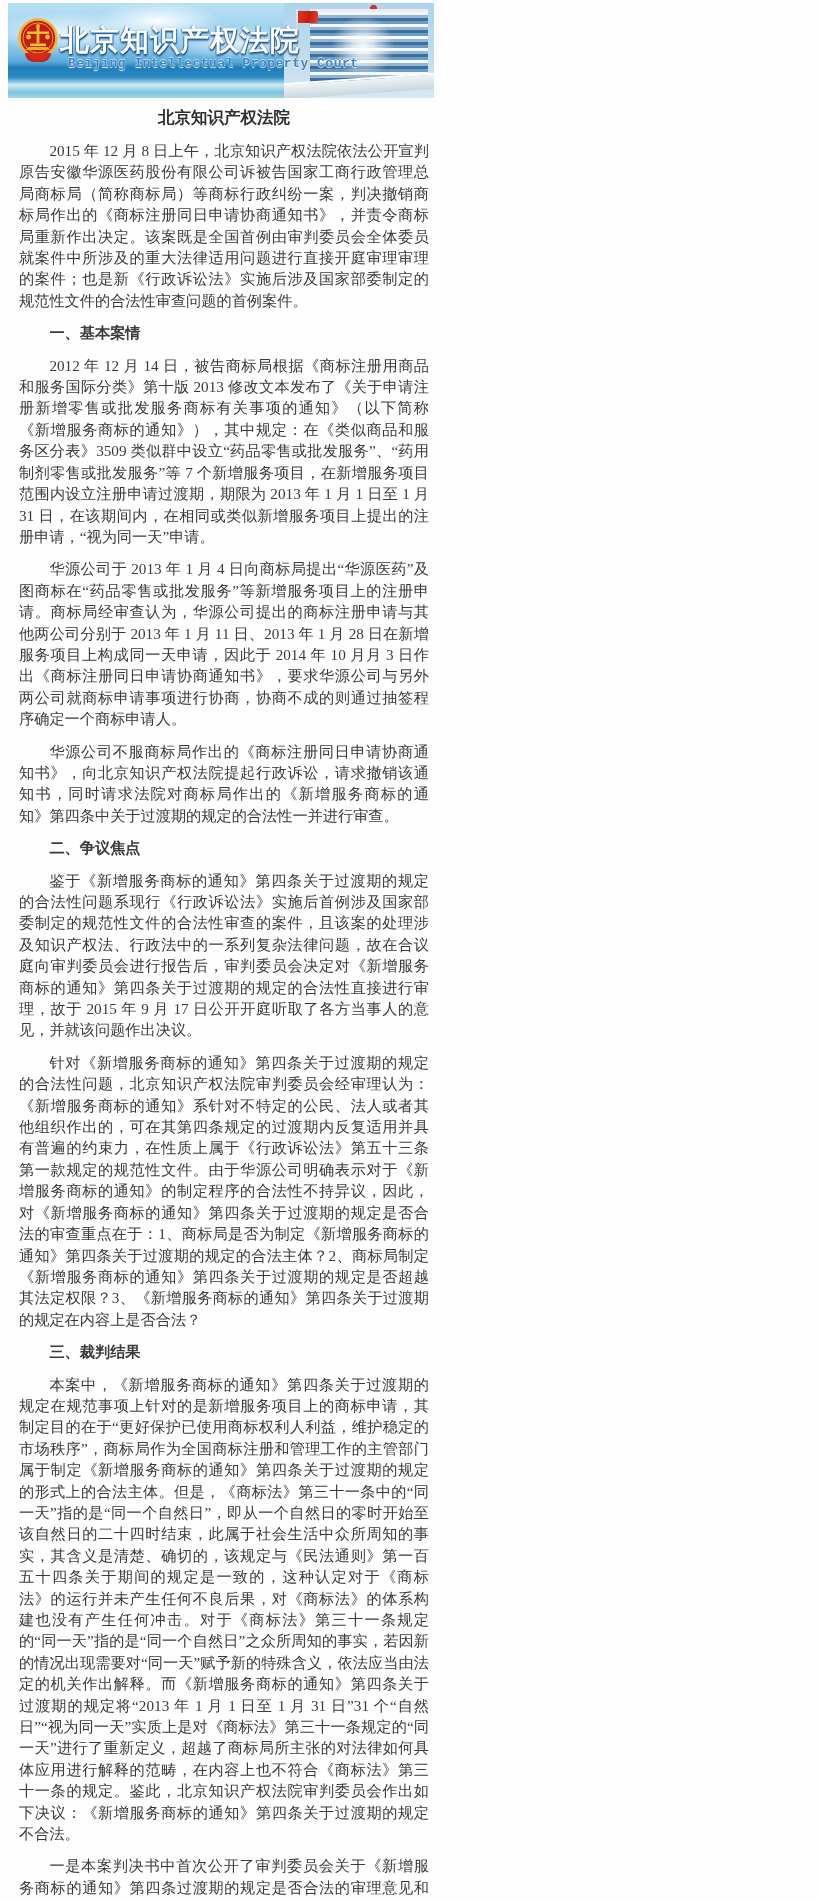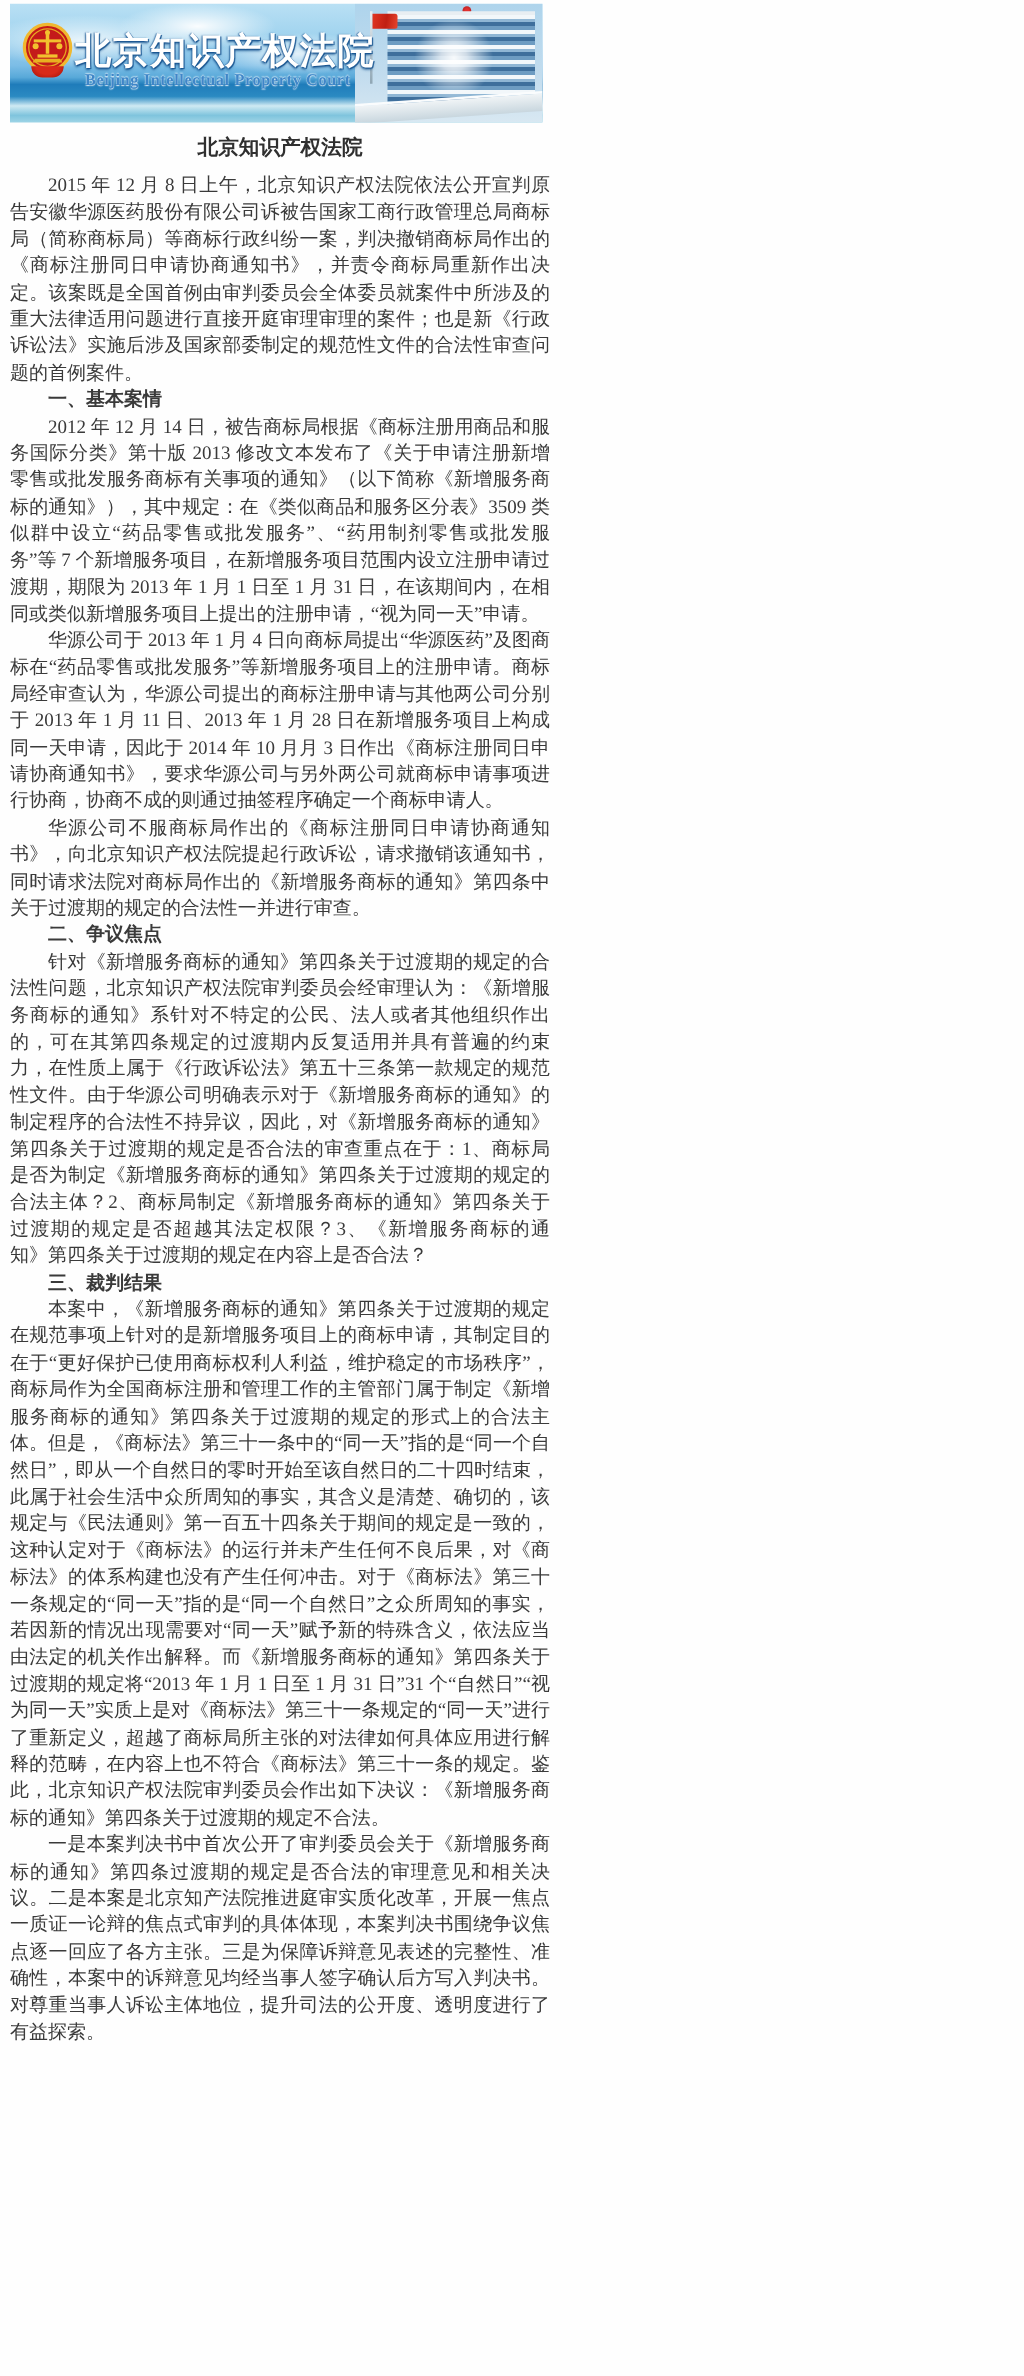--- a/index.html
+++ b/index.html
@@ -62,32 +62,32 @@
     border-radius:0 0 10px 10px;
   }
   .title-zh{
     position:absolute;left:52px;top:18px;
     font-family:"Liberation Sans","DejaVu Sans",sans-serif;
     font-size:29px;font-weight:bold;color:#ffffff;letter-spacing:1px;white-space:nowrap;
     text-shadow:0 2px 2px rgba(20,80,140,.9),1px 1px 0 rgba(30,90,150,.8),-1px 0 1px rgba(30,90,150,.6);
   }
   .title-en{
     position:absolute;left:60px;top:53px;
-    font-family:Liberation Serif, serif;
+    font-family:Liberation Mono, monospace;
     font-size:13px;font-weight:bold;color:#3f86c8;letter-spacing:.5px;white-space:nowrap;
     text-shadow:0 1px 1px rgba(255,255,255,.9),0 -1px 1px rgba(255,255,255,.7);
   }
 
   
   .article{width:432px;margin-top:9px;}
   .a-title{
     text-align:center;font-weight:bold;font-size:16.5px;line-height:22px;color:#2f2f2f;
   }
   .a-body{margin-top:9px;font-size:15.2px;line-height:21.4px;text-align:justify;color:#3a3a3a;}
-  .a-body p{margin:0;text-indent:2em;}
+  .a-body p{margin:11px;text-indent:2em;}
   .a-body p.heading{font-weight:bold;position:relative;}
   .stray-dot{position:absolute;left:196px;top:0;font-weight:normal;color:#555;}
 </style>
 </head>
 <body>
 
 <div class="page">
 
   <div class="banner">
     <div class="clouds"></div>
@@ -124,20 +124,21 @@
       <div>北京知识产权法院</div>
     </div>
 
     <div class="a-body">
       <p>2015 年 12 月 8 日上午，北京知识产权法院依法公开宣判原告安徽华源医药股份有限公司诉被告国家工商行政管理总局商标局（简称商标局）等商标行政纠纷一案，判决撤销商标局作出的《商标注册同日申请协商通知书》，并责令商标局重新作出决定。该案既是全国首例由审判委员会全体委员就案件中所涉及的重大法律适用问题进行直接开庭审理审理的案件；也是新《行政诉讼法》实施后涉及国家部委制定的规范性文件的合法性审查问题的首例案件。</p>
       <p class="heading">一、基本案情</p>
       <p>2012 年 12 月 14 日，被告商标局根据《商标注册用商品和服务国际分类》第十版 2013 修改文本发布了《关于申请注册新增零售或批发服务商标有关事项的通知》（以下简称《新增服务商标的通知》），其中规定：在《类似商品和服务区分表》3509 类似群中设立“药品零售或批发服务”、“药用制剂零售或批发服务”等 7 个新增服务项目，在新增服务项目范围内设立注册申请过渡期，期限为 2013 年 1 月 1 日至 1 月 31 日，在该期间内，在相同或类似新增服务项目上提出的注册申请，“视为同一天”申请。</p>
       <p>华源公司于 2013 年 1 月 4 日向商标局提出“华源医药”及图商标在“药品零售或批发服务”等新增服务项目上的注册申请。商标局经审查认为，华源公司提出的商标注册申请与其他两公司分别于 2013 年 1 月 11 日、2013 年 1 月 28 日在新增服务项目上构成同一天申请，因此于 2014 年 10 月月 3 日作出《商标注册同日申请协商通知书》，要求华源公司与另外两公司就商标申请事项进行协商，协商不成的则通过抽签程序确定一个商标申请人。</p>
       <p>华源公司不服商标局作出的《商标注册同日申请协商通知书》，向北京知识产权法院提起行政诉讼，请求撤销该通知书，同时请求法院对商标局作出的《新增服务商标的通知》第四条中关于过渡期的规定的合法性一并进行审查。</p>
       <p class="heading">二、争议焦点</p>
+      <p>鉴于《新增服务商标的通知》第四条关于过渡期的规定的合法性问题系现行《行政诉讼法》实施后首例涉及国家部委制定的规范性文件的合法性审查的案件，且该案的处理涉及知识产权法、行政法中的一系列复杂法律问题，故在合议庭向审判委员会进行报告后，审判委员会决定对《新增服务商标的通知》第四条关于过渡期的规定的合法性直接进行审理，故于 2015 年 9 月 17 日公开开庭听取了各方当事人的意见，并就该问题作出决议。</p>
       <p>针对《新增服务商标的通知》第四条关于过渡期的规定的合法性问题，北京知识产权法院审判委员会经审理认为：《新增服务商标的通知》系针对不特定的公民、法人或者其他组织作出的，可在其第四条规定的过渡期内反复适用并具有普遍的约束力，在性质上属于《行政诉讼法》第五十三条第一款规定的规范性文件。由于华源公司明确表示对于《新增服务商标的通知》的制定程序的合法性不持异议，因此，对《新增服务商标的通知》第四条关于过渡期的规定是否合法的审查重点在于：1、商标局是否为制定《新增服务商标的通知》第四条关于过渡期的规定的合法主体？2、商标局制定《新增服务商标的通知》第四条关于过渡期的规定是否超越其法定权限？3、《新增服务商标的通知》第四条关于过渡期的规定在内容上是否合法？</p>
       <p class="heading">三、裁判结果</p>
       <p>本案中，《新增服务商标的通知》第四条关于过渡期的规定在规范事项上针对的是新增服务项目上的商标申请，其制定目的在于“更好保护已使用商标权利人利益，维护稳定的市场秩序”，商标局作为全国商标注册和管理工作的主管部门属于制定《新增服务商标的通知》第四条关于过渡期的规定的形式上的合法主体。但是，《商标法》第三十一条中的“同一天”指的是“同一个自然日”，即从一个自然日的零时开始至该自然日的二十四时结束，此属于社会生活中众所周知的事实，其含义是清楚、确切的，该规定与《民法通则》第一百五十四条关于期间的规定是一致的，这种认定对于《商标法》的运行并未产生任何不良后果，对《商标法》的体系构建也没有产生任何冲击。对于《商标法》第三十一条规定的“同一天”指的是“同一个自然日”之众所周知的事实，若因新的情况出现需要对“同一天”赋予新的特殊含义，依法应当由法定的机关作出解释。而《新增服务商标的通知》第四条关于过渡期的规定将“2013 年 1 月 1 日至 1 月 31 日”31 个“自然日”“视为同一天”实质上是对《商标法》第三十一条规定的“同一天”进行了重新定义，超越了商标局所主张的对法律如何具体应用进行解释的范畴，在内容上也不符合《商标法》第三十一条的规定。鉴此，北京知识产权法院审判委员会作出如下决议：《新增服务商标的通知》第四条关于过渡期的规定不合法。</p>
       <p>一是本案判决书中首次公开了审判委员会关于《新增服务商标的通知》第四条过渡期的规定是否合法的审理意见和相关决议。二是本案是北京知产法院推进庭审实质化改革，开展一焦点一质证一论辩的焦点式审判的具体体现，本案判决书围绕争议焦点逐一回应了各方主张。三是为保障诉辩意见表述的完整性、准确性，本案中的诉辩意见均经当事人签字确认后方写入判决书。对尊重当事人诉讼主体地位，提升司法的公开度、透明度进行了有益探索。</p>
     </div>
   </div>
 
 </div>
 
 </body></html>

